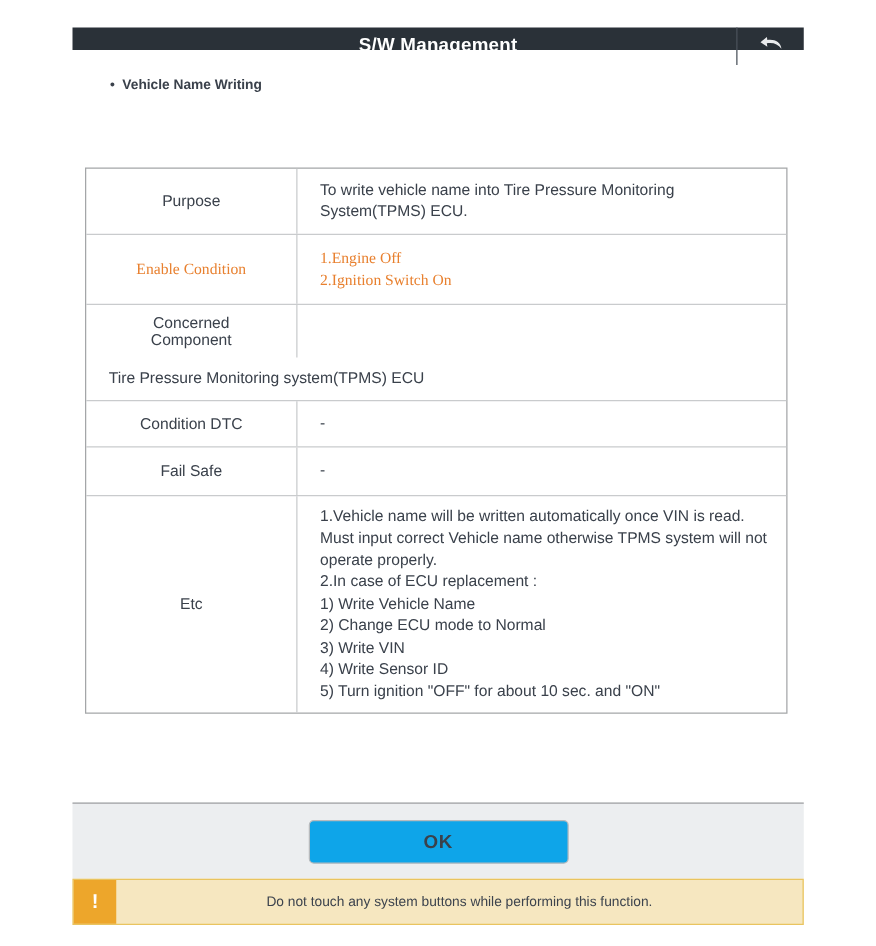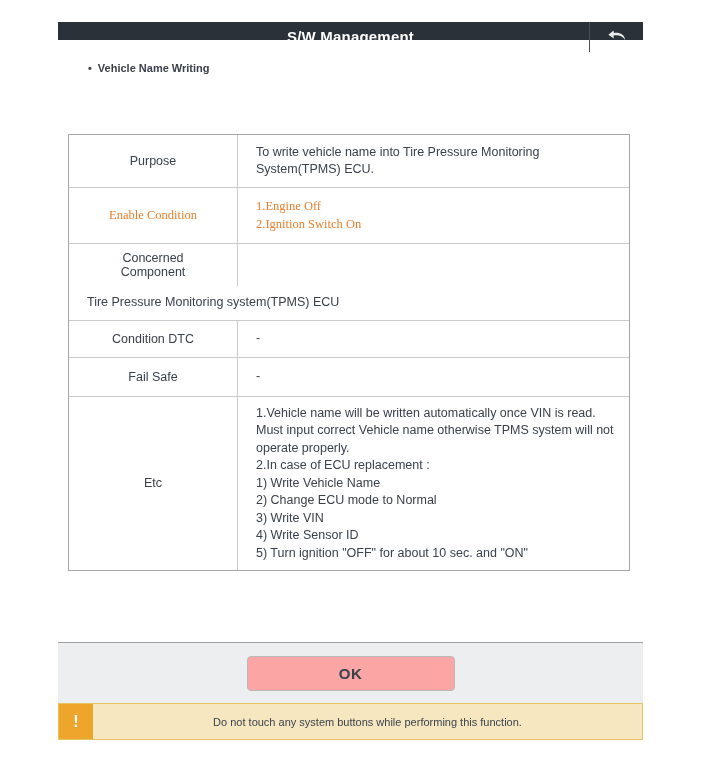--- a/index.html
+++ b/index.html
@@ -51,21 +51,21 @@
     padding:8px 12px 8px 18px;white-space:pre-line;
   }
   .trow.orange .tlabel,.trow.orange .tvalue{color:#E8802F;}
   
   .ok-bar{
     position:absolute;left:58px;top:642px;width:585px;height:61px;
     background:#ECEEF0;border-top:1px solid #9EA0A2;box-sizing:border-box;
     display:flex;align-items:center;justify-content:center;
   }
   .ok-button{
-    width:206px;height:33px;background:#fca5a5;border:1px solid #B7BABD;border-radius:4px;
+    width:206px;height:33px;background:#0ea5e9;border:1px solid #B7BABD;border-radius:4px;
     display:flex;align-items:center;justify-content:center;
     font-size:15px;font-weight:bold;color:#3A414B;letter-spacing:.5px;cursor:pointer;
   }
   
   .warn-bar{
     position:absolute;left:58px;top:703px;width:585px;height:37px;
     background:#F6E7C0;border:1px solid #E9C45F;box-sizing:border-box;
     display:flex;align-items:stretch;
   }
   .warn-icon{

